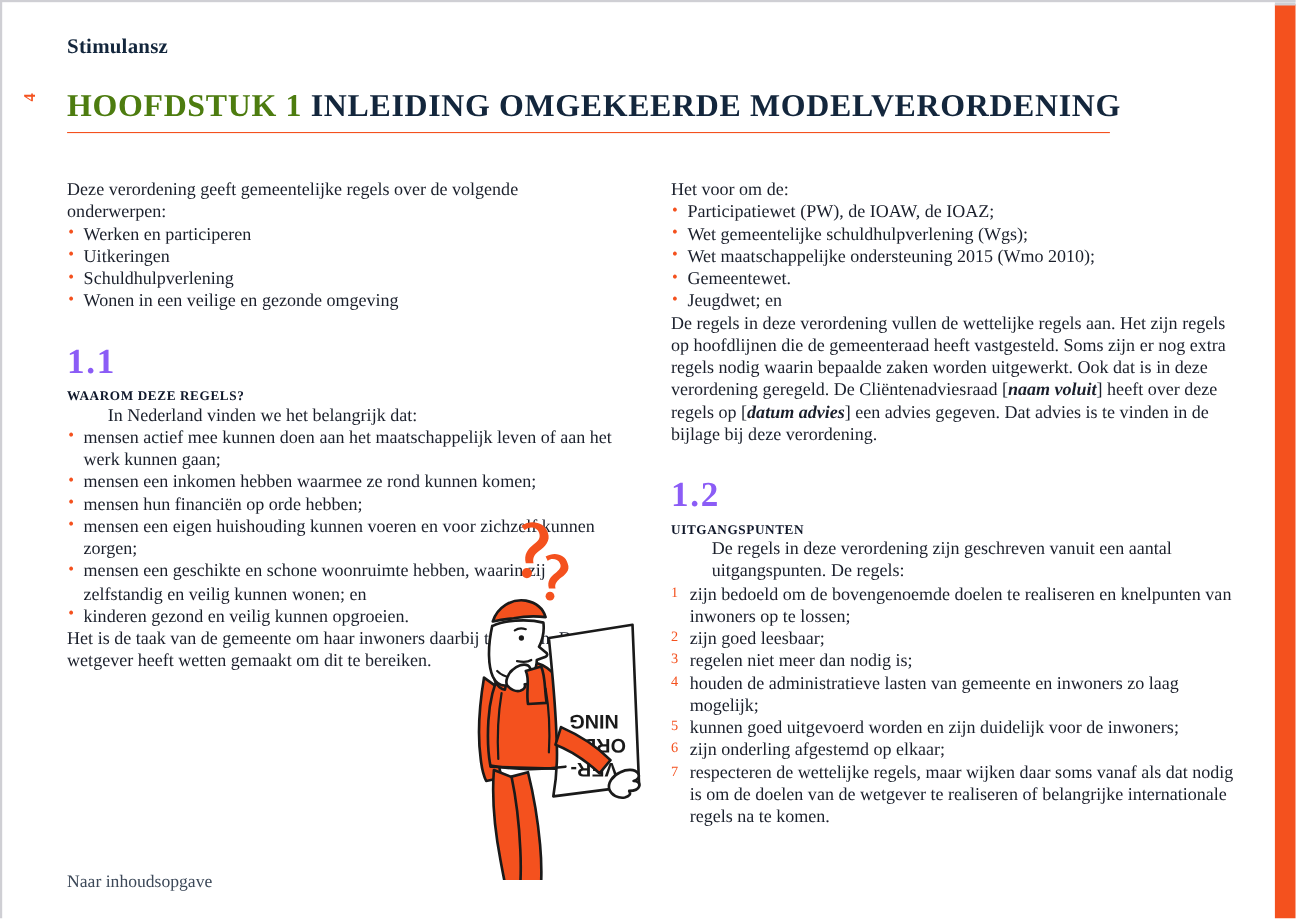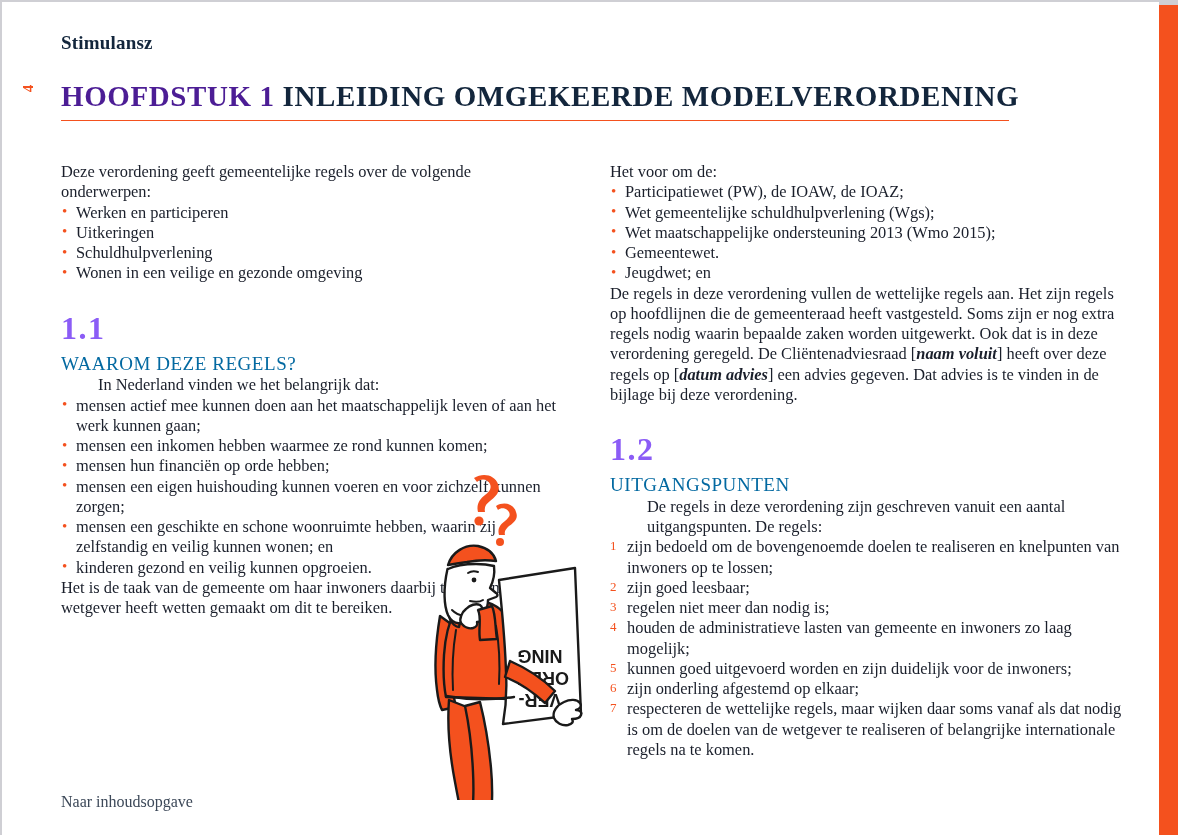--- a/index.html
+++ b/index.html
@@ -75,21 +75,21 @@
   }
   .chapter-title {
     font-family: "Liberation Serif", "DejaVu Serif", serif;
     font-size: 29px;
     font-weight: bold;
     letter-spacing: .6px;
     white-space: nowrap;
     color: #13263c;
     line-height: 1.12;
   }
-  .chapter-title .kicker { color: #4c1d95; }
+  .chapter-title .kicker { color: #4d7c0f; }
   .chapter-rule {
     margin-top: 8px;
     height: 1px;
     background: #f4511e;
     width: 948px;
   }
 
   
   .col {
     position: absolute;
@@ -152,24 +152,24 @@
   .sec-num {
     color: #8b5cf6;
     font-family: "Liberation Serif", "DejaVu Serif", serif;
     font-weight: bold;
     font-size: 32px;
     letter-spacing: 1.5px;
     line-height: 1;
     margin: 0;
   }
   .sec-sub {
-    color: #0369a1;
-    font-family: "Liberation Serif", "DejaVu Serif", serif;
-    font-weight: normal;
-    font-size: 19px;
+    color: #0f172a;
+    font-family: "Liberation Serif", "DejaVu Serif", serif;
+    font-weight: bold;
+    font-size: 12px;
     letter-spacing: .55px;
     text-transform: uppercase;
     margin: 10px 0 0 0;
     line-height: 1.1;
   }
   .sec-block { margin-top: 28px; }
   .sec-block .after-sub { margin-top: 1px; margin-left: 37px; }
 
   em.ph {
     font-style: italic;
@@ -240,21 +240,21 @@
     </div>
   </div>
 
   <div class="col col-right">
 
     <p class="body">Het voor om de:</p>
 
     <ul class="bullets">
       <li>Participatiewet (PW), de IOAW, de IOAZ;</li>
       <li>Wet gemeentelijke schuldhulpverlening (Wgs);</li>
-      <li>Wet maatschappelijke ondersteuning 2013 (Wmo 2015);</li>
+      <li>Wet maatschappelijke ondersteuning 2015 (Wmo 2010);</li>
       <li>Gemeentewet.</li>
       <li>Jeugdwet; en</li>
     </ul>
 
     <p class="body spacer-para"><span>De regels in deze verordening vullen de wettelijke regels aan. Het zijn regels op hoofdlijnen die de gemeenteraad heeft vastgesteld. Soms zijn er nog extra regels nodig waarin bepaalde zaken worden uitgewerkt. Ook dat is in deze verordening geregeld. De Cliëntenadviesraad [</span><em class="ph">naam voluit</em><span>] heeft over deze regels op [</span><em class="ph">datum advies</em><span>] een advies gegeven. Dat advies is te vinden in de bijlage bij deze verordening.</span></p>
 
     <div class="sec-block">
       <div class="sec-num">1.2</div>
       <div class="sec-sub">Uitgangspunten</div>
       <p class="body after-sub">De regels in deze verordening zijn geschreven vanuit een aantal uitgangspunten. De regels:</p>

